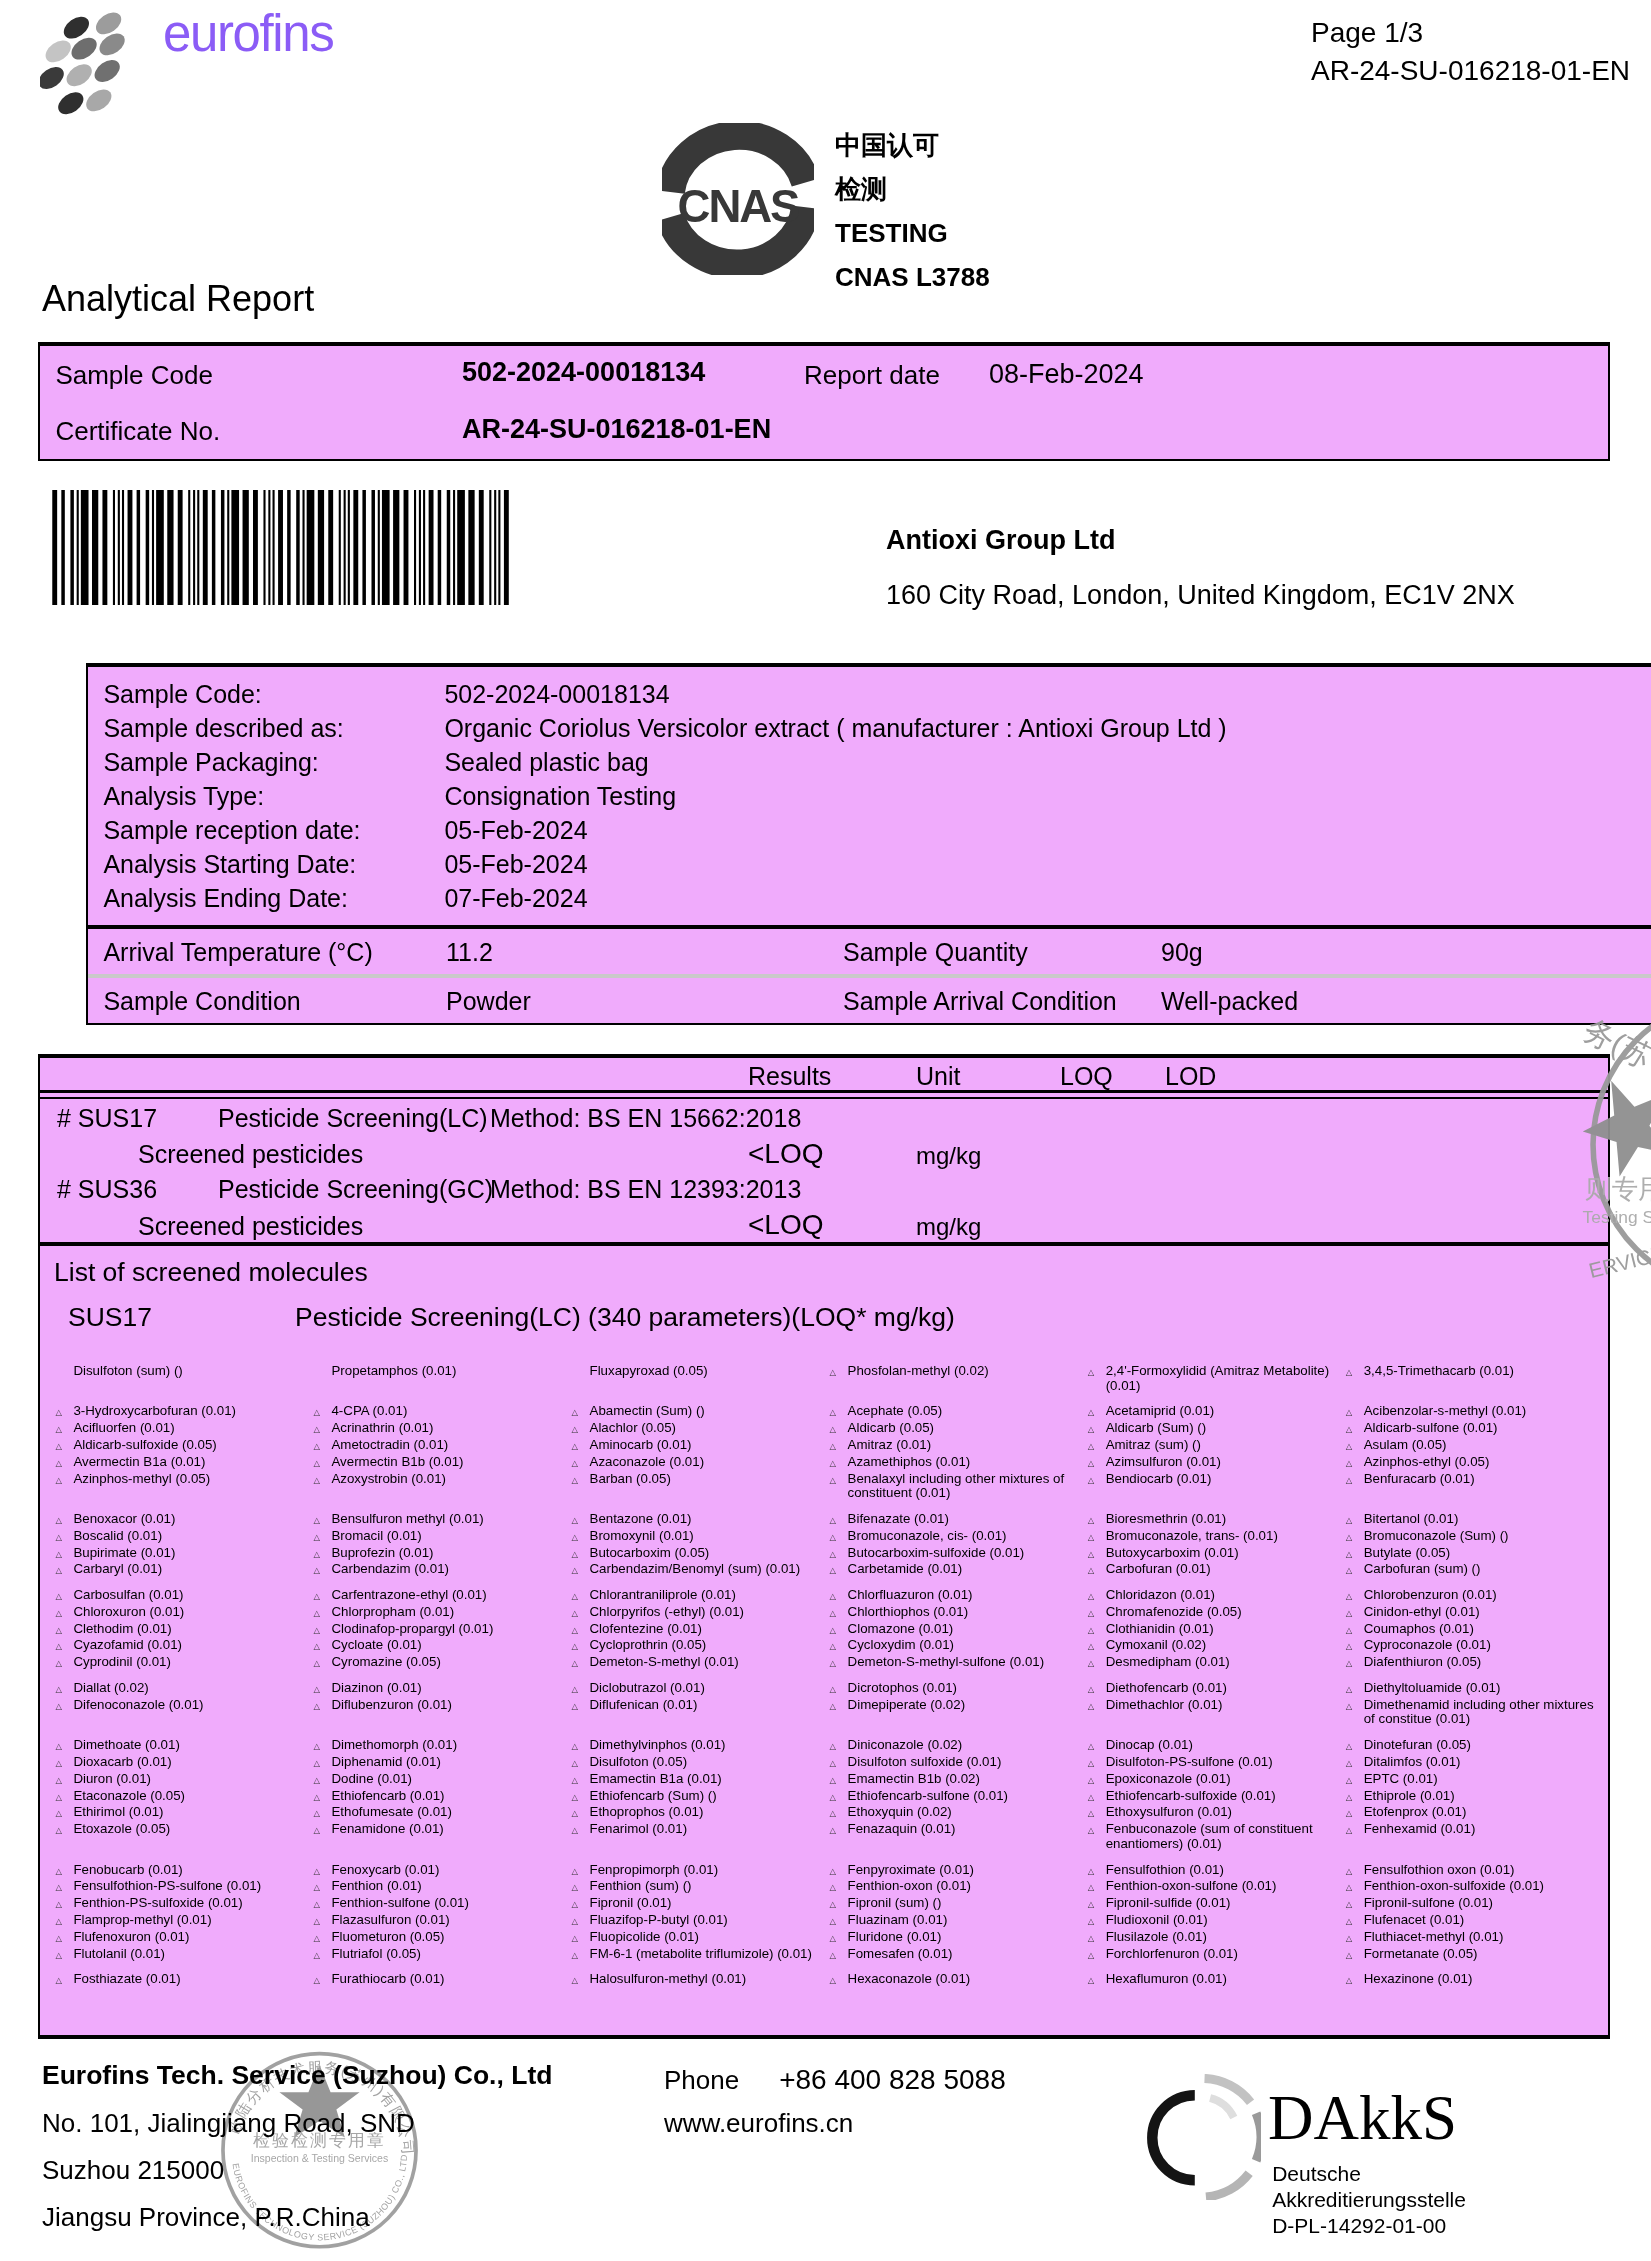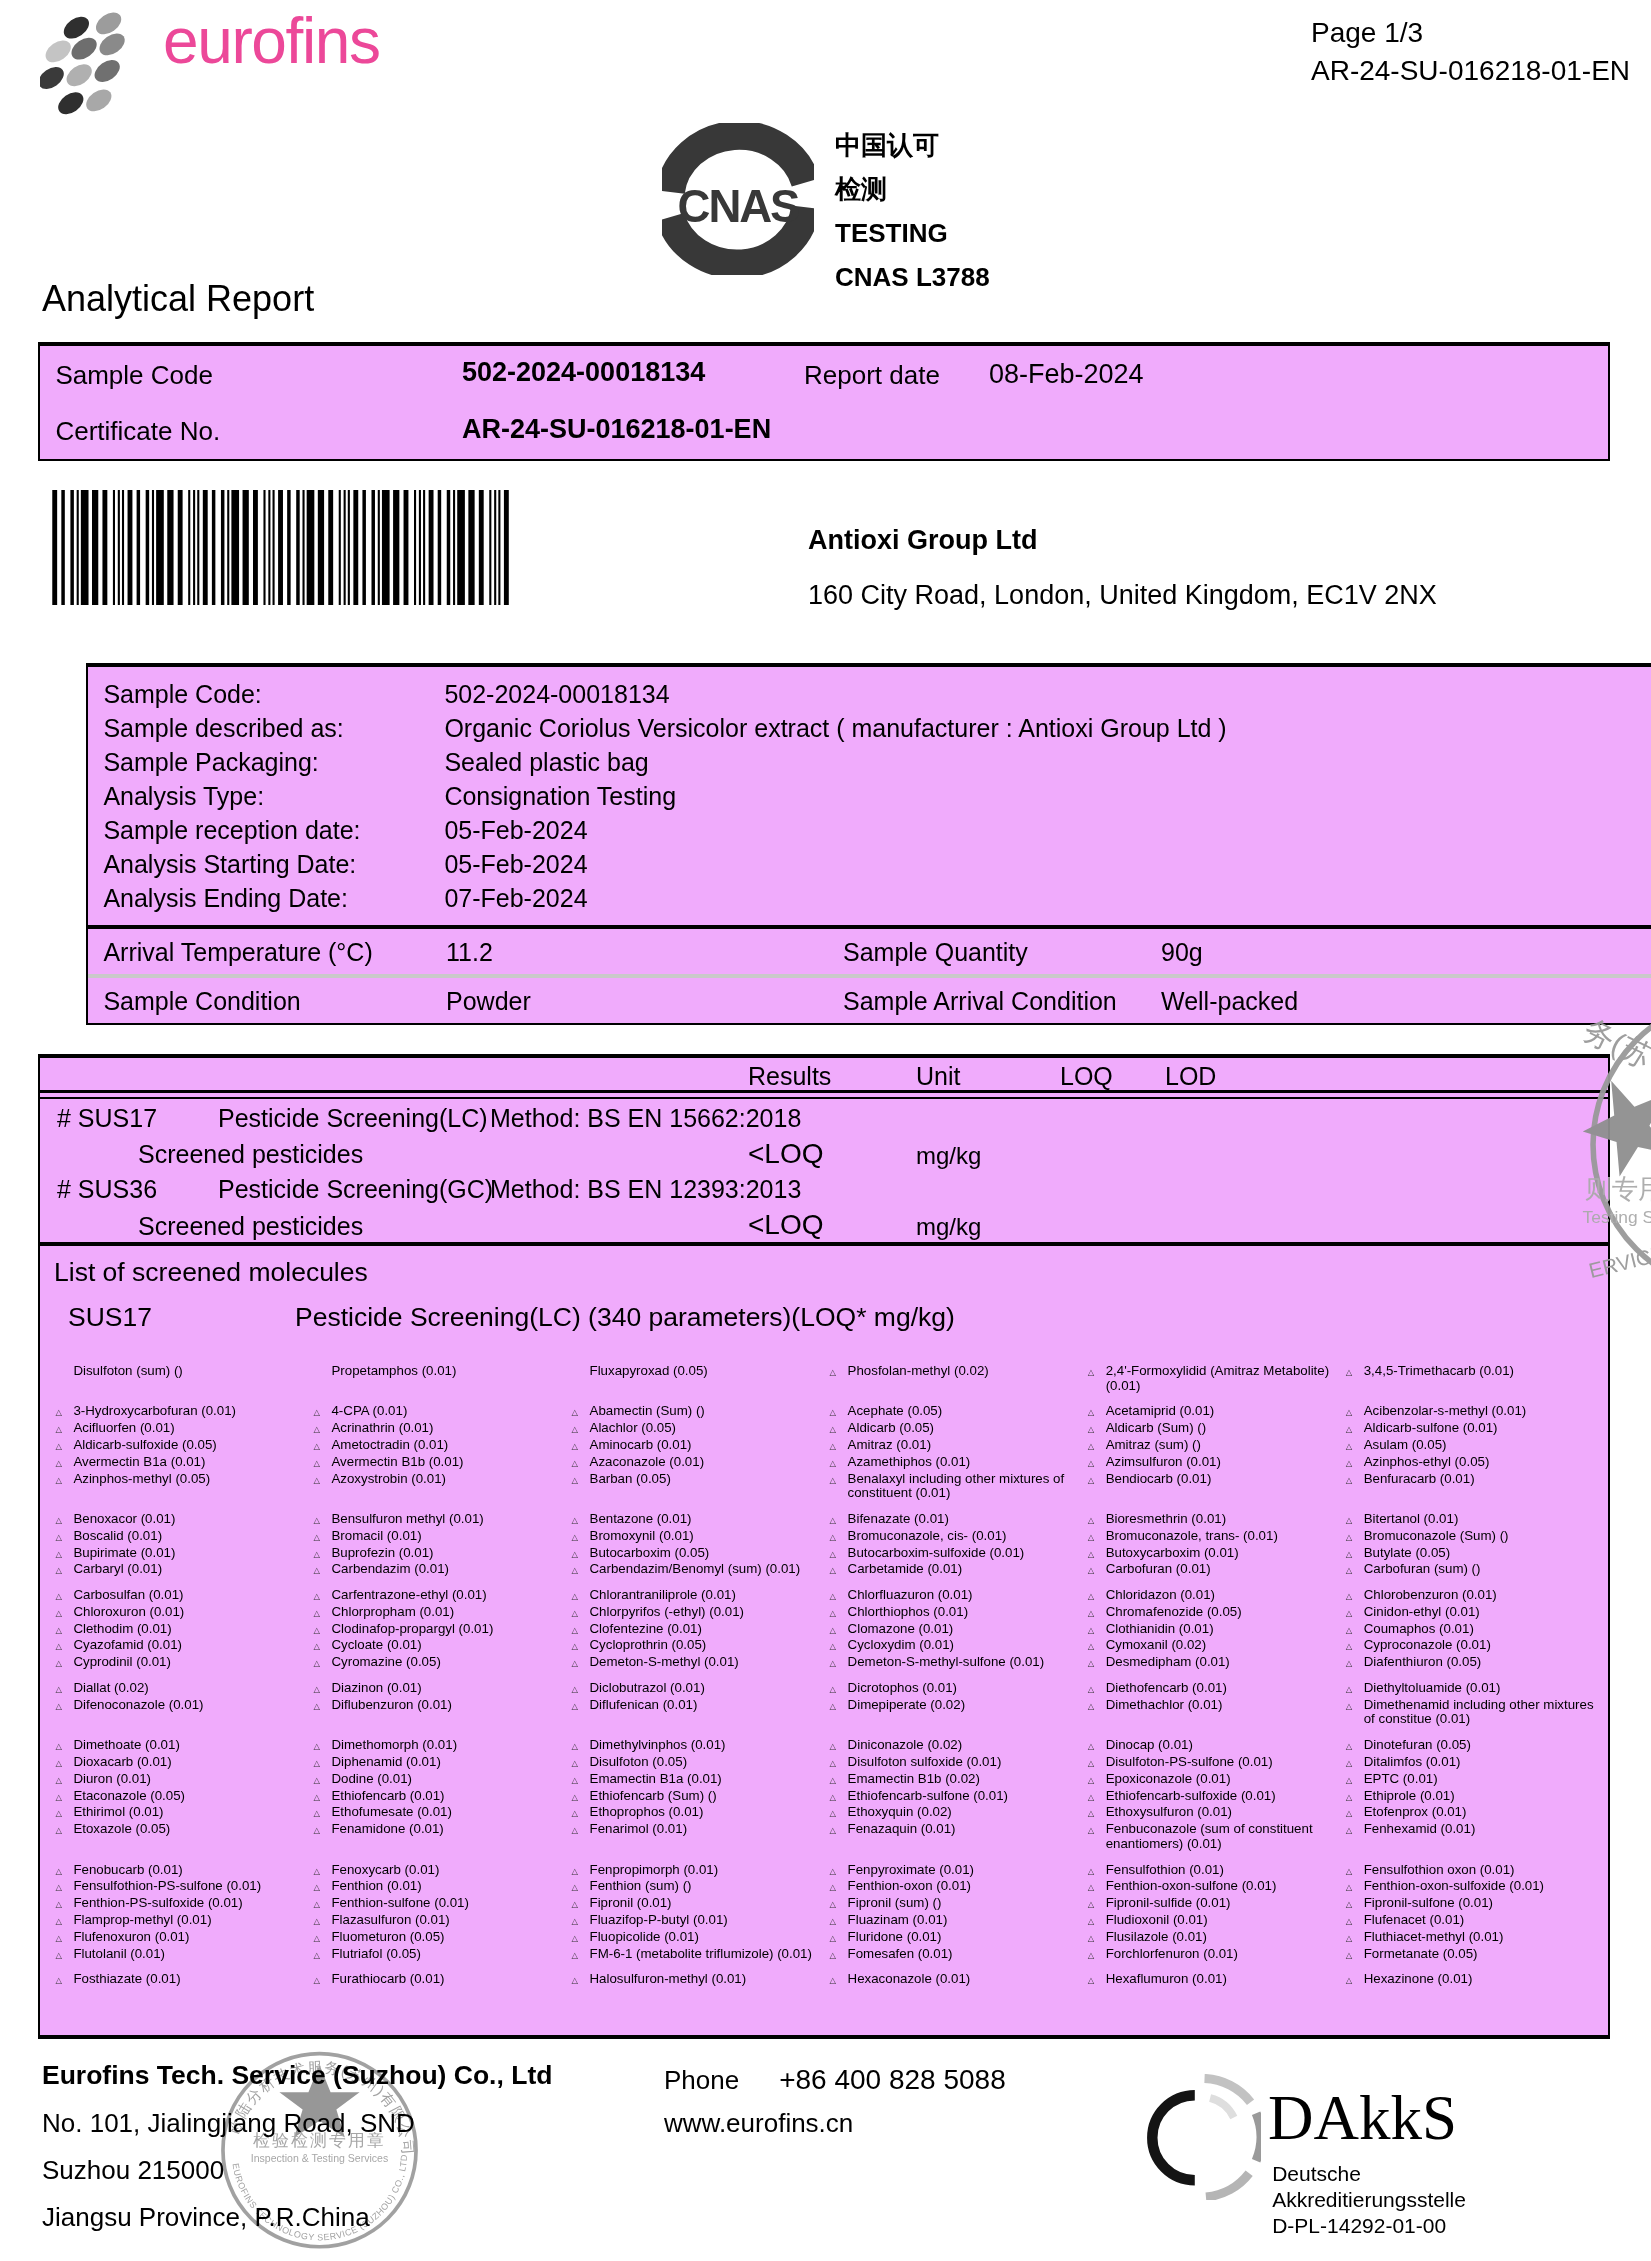--- a/index.html
+++ b/index.html
@@ -2,42 +2,42 @@
 <html style="font-size:11px"><head>
 <meta charset="utf-8">
 <style>
   html,body{margin:0;padding:0;}
   body{font-family:"Liberation Sans",sans-serif;background:#fff;color:#000;}
   .page{position:relative;width:1652px;height:2261px;background:#fff;overflow:hidden;}
 
   
   .logo-wrap{position:absolute;left:40px;top:8.4px;display:flex;align-items:flex-start;}
   .logo-dots{width:105px;height:112px;}
-  .logo-word{font-size:64px;color:#ec4899;letter-spacing:-1.4px;margin-left:18px;margin-top:-4.2px;}
+  .logo-word{font-size:51px;color:#8b5cf6;letter-spacing:-1.4px;margin-left:18px;margin-top:-4.2px;}
   .page-info{position:absolute;left:1311px;top:14px;font-size:28px;line-height:38px;}
 
   .cnas-wrap{position:absolute;left:662px;top:123px;display:flex;}
   .cnas-logo{width:152px;height:152px;}
   .cnas-text{margin-left:21px;font-size:26px;line-height:44px;font-weight:600;}
 
   .report-title{position:absolute;left:42px;top:278px;font-size:36px;font-weight:400;}
 
   
   .box{box-sizing:border-box;border:2.8px solid #000;background:#f0abfc;position:absolute;left:38px;width:1572px;}
   .box1{top:342px;height:119px;border-top-width:4.9px;}
   .box1 span{position:absolute;font-size:26px;}
   .b1-l1{left:15.4px;top:14px;}
   .b1-v1{left:422px;top:11px;font-size:27px !important;font-weight:bold;}
   .b1-l2{left:764px;top:14px;}
   .b1-v2{left:949px;top:12.6px;font-size:27px !important;}
   .b1-l3{left:15.4px;top:70px;}
   .b1-v3{left:422px;top:68px;font-size:27px !important;font-weight:bold;}
 
   .barcode{position:absolute;left:52px;top:490px;}
-  .client{position:absolute;left:808px;top:525px;font-size:27px;}
+  .client{position:absolute;left:886px;top:525px;font-size:27px;}
   .client .cname{font-weight:bold;margin-bottom:24px;}
 
   
   .box2{top:663px;border-top-width:4.9px;padding-top:12.6px;margin-left:48px;}
   .info-row{display:flex;height:34px;padding-left:15.4px;font-size:25px;align-items:flex-start;}
   .info-label{width:341px;flex:none;}
   .thick-div{border-top:4.2px solid #000;margin-top:7px;}
   .gray-div{border-top:4.9px solid #c9c9c9;}
   .pair-row{position:relative;height:45px;}
   .pair-row span{position:absolute;top:9.8px;font-size:25px;}

